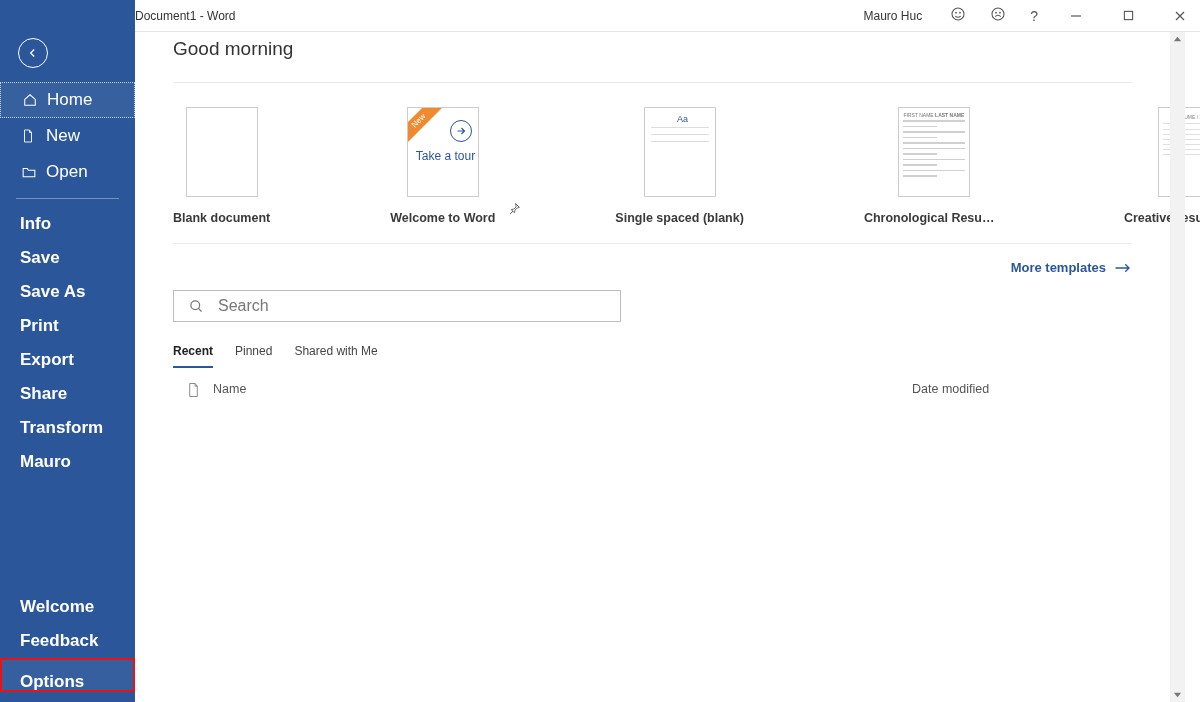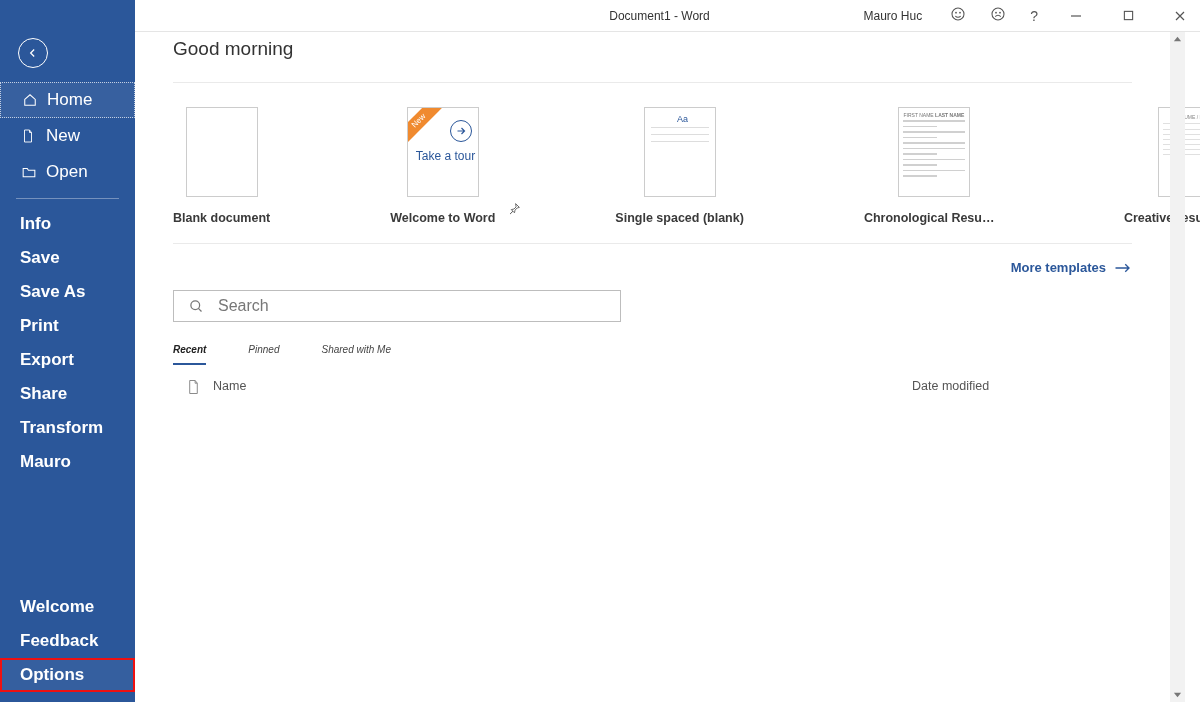--- a/index.html
+++ b/index.html
@@ -4,21 +4,21 @@
 <style>
   * { box-sizing: border-box; margin: 0; padding: 0; font-family: "Segoe UI", Arial, sans-serif; }
   html, body { width: 1200px; height: 702px; overflow: hidden; background: #fff; }
 
   
   .titlebar {
     position: absolute; top: 0; left: 135px; right: 0; height: 32px;
     display: flex; align-items: center; font-size: 12px; color: #333;
     border-bottom: 1px solid #e5e5e5;
   }
-  .titlebar .title { position: absolute; left: 0; right: 16px; text-align: center; pointer-events: none; }
+  .titlebar .title { position: absolute; left: 0; right: 16px; pointer-events: none; }
   .titlebar .right { position: absolute; right: 6px; display: flex; align-items: center; gap: 24px; }
   .titlebar .right .user { margin-right: 4px; font-size: 12px; color: #333; }
   .titlebar .winbtn { width: 28px; height: 28px; display: flex; align-items: center; justify-content: center; cursor: pointer; }
   .titlebar svg { stroke: #555; }
 
   
   .sidebar {
     position: absolute; top: 0; left: 0; width: 135px; height: 702px;
     background: #2b579a; color: #fff; display: flex; flex-direction: column;
     font-size: 17px;
@@ -29,21 +29,21 @@
   }
   .nav-item {
     height: 36px; display: flex; align-items: center; padding-left: 22px; cursor: pointer;
     position: relative;
   }
   .nav-item.with-icon span.icon { width: 14px; margin-right: 10px; display: inline-flex; }
   .nav-item.selected { border: 1px dotted rgba(255,255,255,.7); background: rgba(255,255,255,.06); }
   .nav-sep { height: 1px; background: rgba(255,255,255,.35); margin: 8px 16px; }
   .nav-sub { height: 34px; display: flex; align-items: center; padding-left: 20px; cursor: pointer; font-weight: bold; }
   .sidebar .spacer { flex: 1; }
-  .nav-sub.highlight { outline: 2.5px solid #e11; outline-offset: -2px; background: rgba(255,255,255,.05); }
+  .nav-sub.highlight { outline: 2.5px solid #e11; outline-offset: -2px; background: rgba(255,255,255,.05); align-items: flex-end; }
 
   
   .main { position: absolute; top: 32px; left: 135px; width: 1050px; height: 670px; background: #fff; }
   .scroll { position: absolute; top: 0; right: 0; width: 15px; height: 670px; background: #f2f2f2; }
   .scroll .up, .scroll .down { position: absolute; left: 0; width: 15px; height: 15px; display:flex; align-items:center; justify-content:center; cursor:pointer; }
   .scroll .up { top: 0; } .scroll .down { bottom: 0; }
   .content { padding: 0 38px 0 38px; width: 1035px; }
 
   .greeting { font-size: 19px; font-weight: 400; color: #333; margin: 6px 0 22px 0; }
 
@@ -59,21 +59,21 @@
   .more-row { text-align: right; border-top:1px solid #eaeaea; margin-top:18px; padding-top:14px; }
   .more-link { color: #2b579a; font-size: 13px; font-weight: 600; cursor: pointer; display: inline-flex; align-items: center; gap: 8px; }
 
   .search-box {
     width: 448px; height: 32px; border: 1px solid #bdbdbd; display: flex; align-items: center; margin-top: 14px;
   }
   .search-box .icon { width: 44px; display:flex; justify-content:center; }
   .search-box input { border: none; outline: none; flex: 1; font-size: 16px; color: #4c1d95; }
   .search-box input::placeholder { color: #777; }
 
-  .tabs { display: flex; gap: 42px; margin-top: 18px; font-size: 10px; font-style: italic; }
+  .tabs { display: flex; gap: 22px; margin-top: 18px; font-size: 12px; }
   .tab { padding: 4px 0 8px 0; cursor: pointer; color: #444; }
   .tab.active { font-weight: 600; color: #222; border-bottom: 2px solid #2b579a; }
 
   .list-header { display: flex; margin-top: 14px; font-size: 12.5px; color: #555; }
   .list-header .file-icon { width: 40px; display:flex; justify-content:center; }
   .list-header .name { flex: 1; }
   .list-header .date { width: 220px; }
 
   
   .thumb.tour { position: relative; overflow: hidden; }

